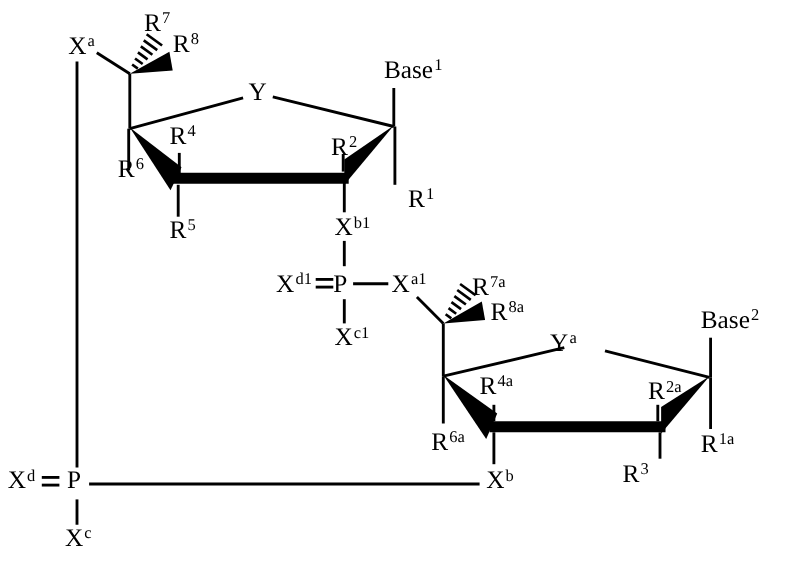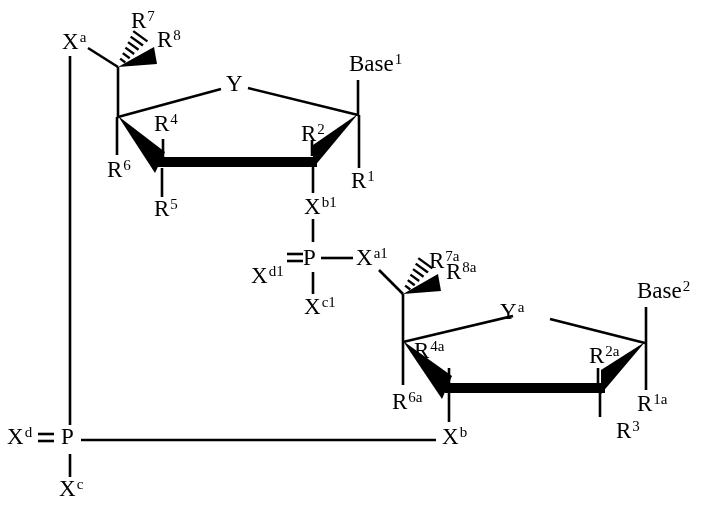--- a/index.html
+++ b/index.html
@@ -104,35 +104,35 @@
     </g>
   </svg>
 
   <div class="lbl" style="left:62px;top:30px"><span>X</span><span class="sup">a</span></div>
   <div class="lbl" style="left:131px;top:9px"><span>R</span><span class="sup">7</span></div>
   <div class="lbl" style="left:157px;top:28px"><span>R</span><span class="sup">8</span></div>
   <div class="lbl" style="left:226px;top:72px"><span>Y</span></div>
   <div class="lbl" style="left:349px;top:52px"><span>Base</span><span class="sup">1</span></div>
   <div class="lbl" style="left:154px;top:112px"><span>R</span><span class="sup">4</span></div>
   <div class="lbl" style="left:301px;top:122px"><span>R</span><span class="sup">2</span></div>
-  <div class="lbl" style="left:107px;top:158px"><span>R</span><span class="sup">6</span></div>
+  <div class="lbl" style="left:107px;top:142px"><span>R</span><span class="sup">6</span></div>
   <div class="lbl" style="left:154px;top:197px"><span>R</span><span class="sup">5</span></div>
-  <div class="lbl" style="left:351px;top:169px"><span>R</span><span class="sup">1</span></div>
+  <div class="lbl" style="left:371px;top:169px"><span>R</span><span class="sup">1</span></div>
   <div class="lbl" style="left:304px;top:195px"><span>X</span><span class="sup">b1</span></div>
-  <div class="lbl" style="left:251px;top:264px"><span>X</span><span class="sup">d1</span></div>
+  <div class="lbl" style="left:251px;top:246px"><span>X</span><span class="sup">d1</span></div>
   <div class="lbl" style="left:303px;top:246px"><span>P</span></div>
   <div class="lbl" style="left:356px;top:246px"><span>X</span><span class="sup">a1</span></div>
   <div class="lbl" style="left:304px;top:295px"><span>X</span><span class="sup">c1</span></div>
   <div class="lbl" style="left:429px;top:249px"><span>R</span><span class="sup">7a</span></div>
-  <div class="lbl" style="left:446px;top:260px"><span>R</span><span class="sup">8a</span></div>
+  <div class="lbl" style="left:446px;top:272px"><span>R</span><span class="sup">8a</span></div>
   <div class="lbl" style="left:500px;top:300px"><span>Y</span><span class="sup">a</span></div>
   <div class="lbl" style="left:637px;top:279px"><span>Base</span><span class="sup">2</span></div>
-  <div class="lbl" style="left:414px;top:339px"><span>R</span><span class="sup">4a</span></div>
+  <div class="lbl" style="left:436px;top:339px"><span>R</span><span class="sup">4a</span></div>
   <div class="lbl" style="left:589px;top:344px"><span>R</span><span class="sup">2a</span></div>
   <div class="lbl" style="left:392px;top:390px"><span>R</span><span class="sup">6a</span></div>
   <div class="lbl" style="left:442px;top:425px"><span>X</span><span class="sup">b</span></div>
-  <div class="lbl" style="left:616px;top:419px"><span>R</span><span class="sup">3</span></div>
+  <div class="lbl" style="left:566px;top:419px"><span>R</span><span class="sup">3</span></div>
   <div class="lbl" style="left:637px;top:392px"><span>R</span><span class="sup">1a</span></div>
   <div class="lbl" style="left:7px;top:425px"><span>X</span><span class="sup">d</span></div>
   <div class="lbl" style="left:61px;top:425px"><span>P</span></div>
   <div class="lbl" style="left:59px;top:477px"><span>X</span><span class="sup">c</span></div>
 
 </div>
 
 </body></html>

